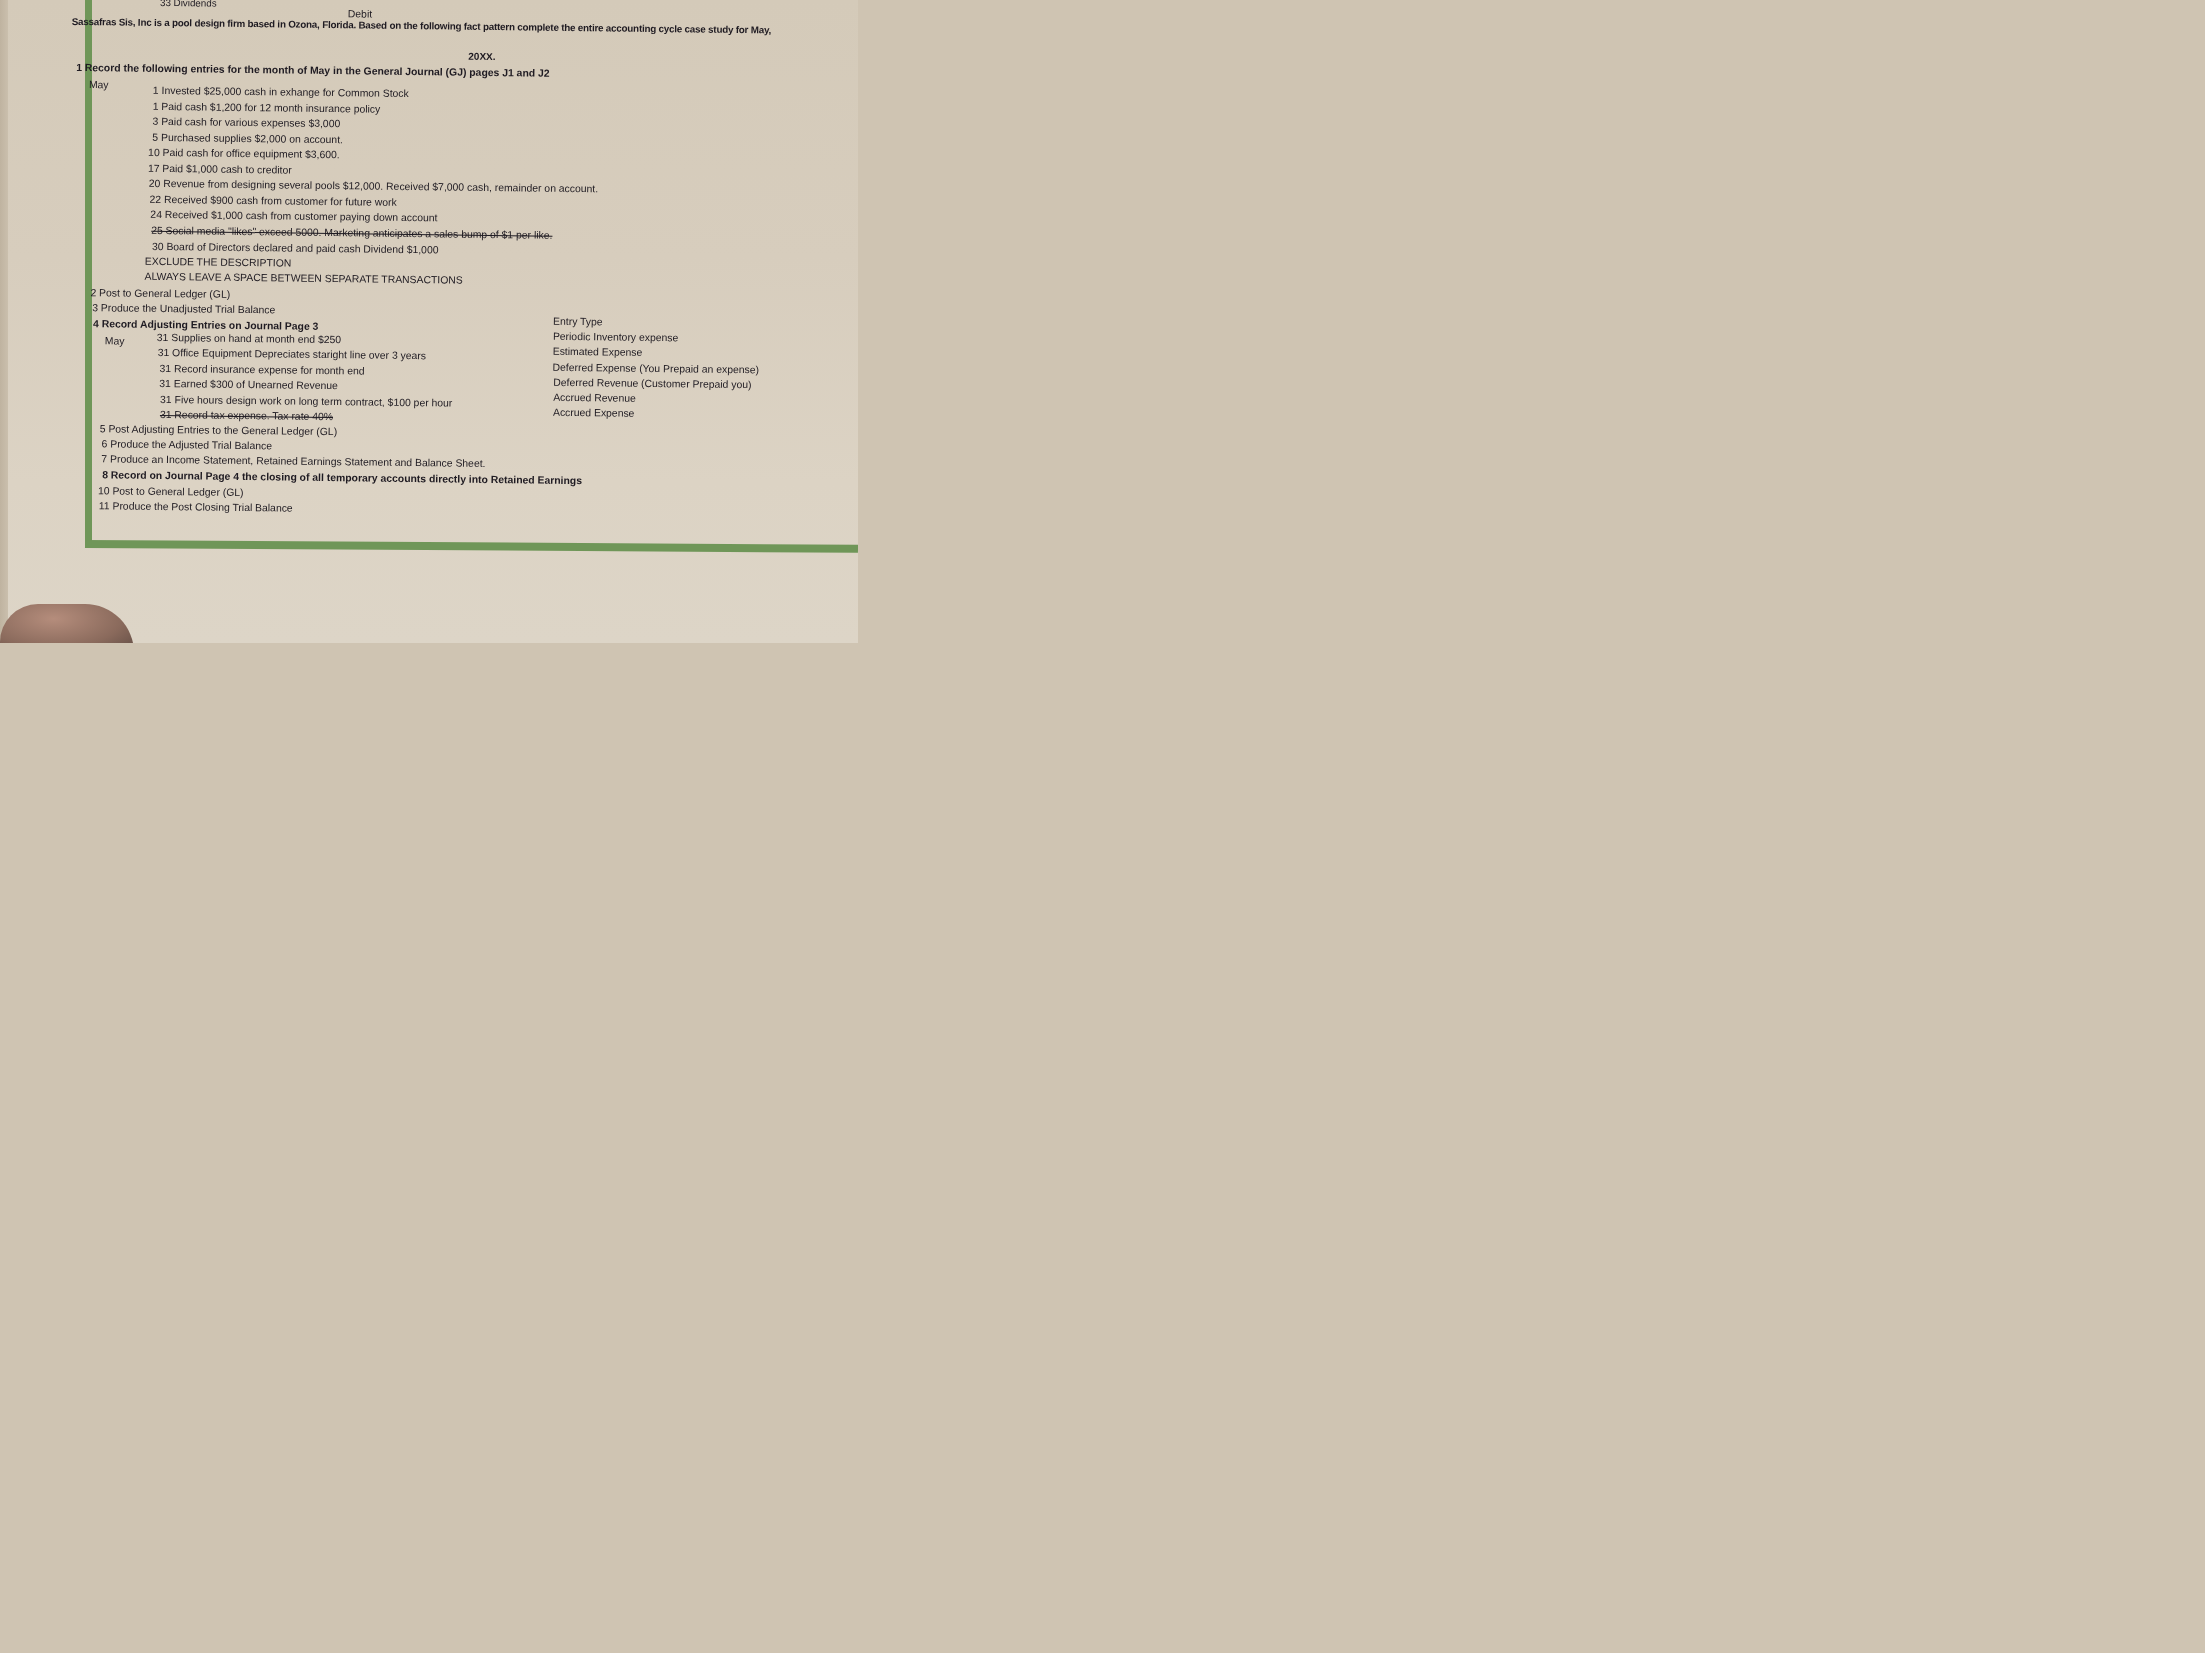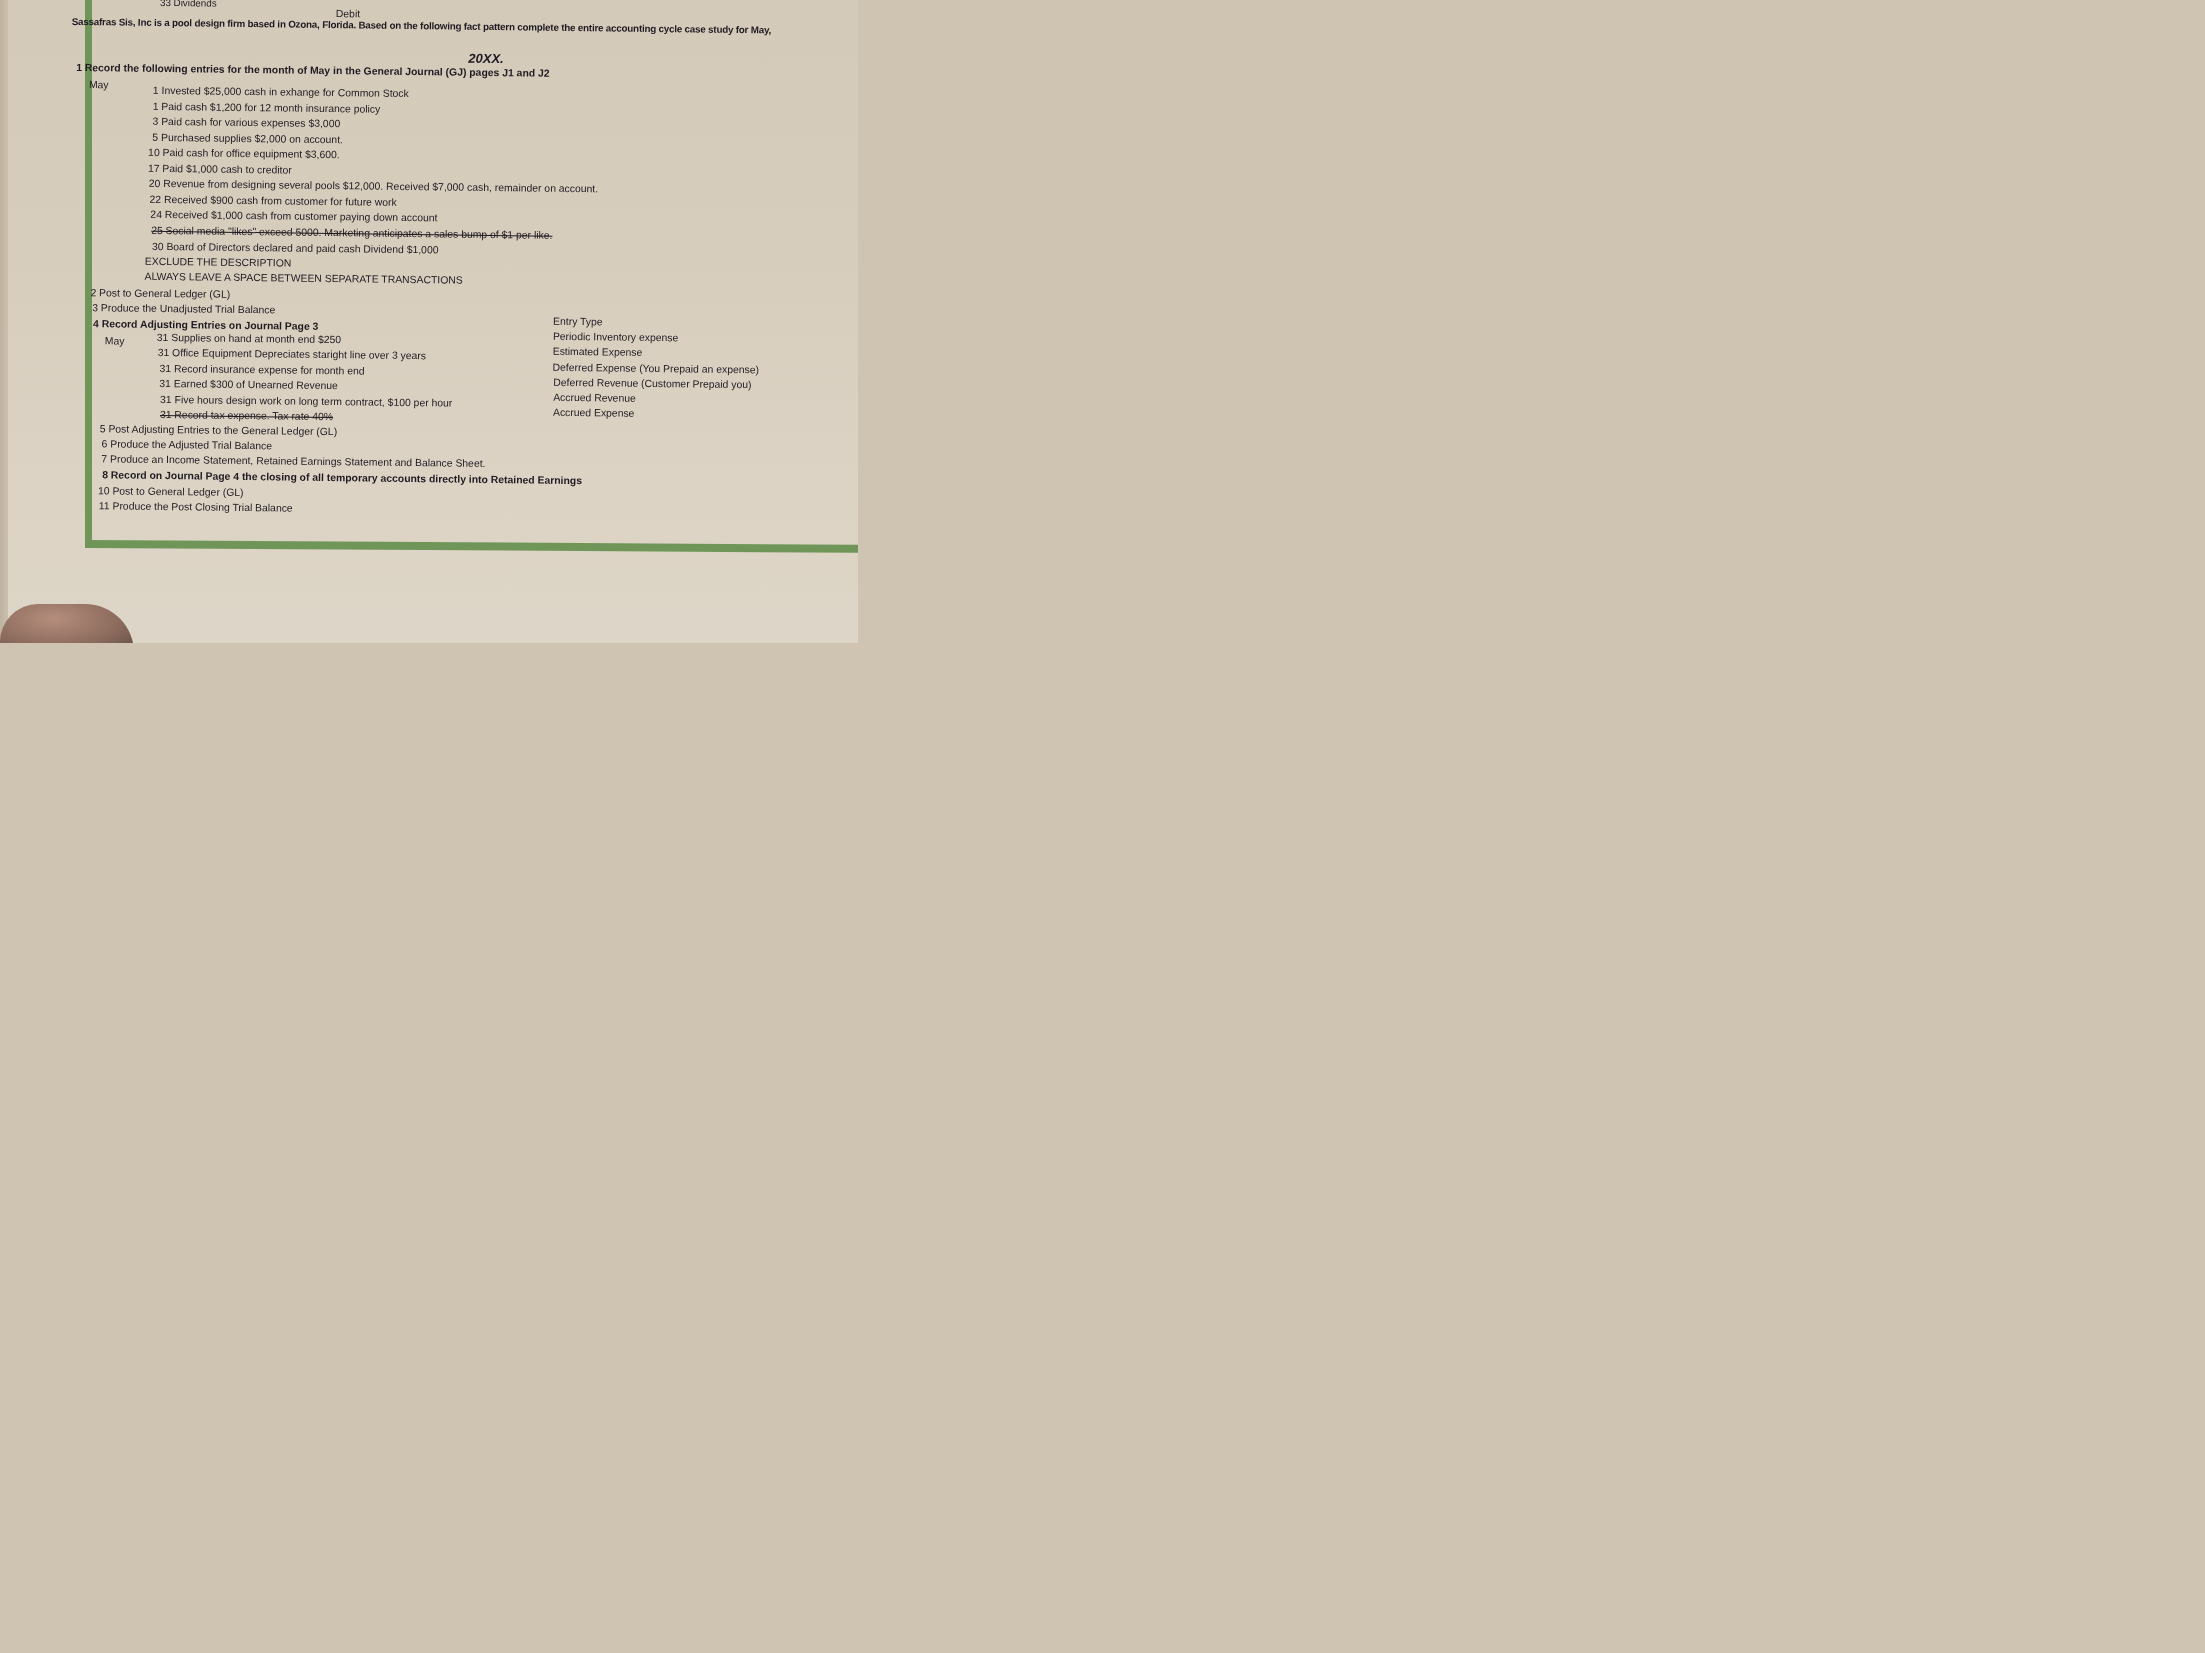--- a/index.html
+++ b/index.html
@@ -41,24 +41,24 @@
 <body>
 
 <div class="left-edge"></div>
 <div class="paper"></div>
 <div class="green-left"></div>
 <div class="green-bottom"></div>
 
 <div class="doc">
 
   <div class="txt" style="left:160px; top:-4.4px; font-size:9.8px;">33 Dividends</div>
-  <div class="txt" style="left:336px; top:4.9px;">Debit</div>
+  <div class="txt" style="left:348px; top:4.9px;">Debit</div>
 
   <div class="txt b" style="left:72px; top:16.4px; font-size:9.8px; letter-spacing:-0.2px;">Sassafras Sis, Inc is a pool design firm based in Ozona, Florida. Based on the following fact pattern complete the entire accounting cycle case study for May,</div>
-  <div class="txt b" style="left:469px; top:46px; font-size:13px;font-style:italic;">20XX.</div>
+  <div class="txt b" style="left:469px; top:46px; font-size:10px;">20XX.</div>
 
   <div class="txt b" style="left:77px; top:62px;">1 Record the following entries for the month of May in the General Journal (GJ) pages J1 and J2</div>
   <div class="txt" style="left:90px; top:79px;">May</div>
   <div>
     <div class="txt" style="left:154px; top:84px;">1 Invested $25,000 cash in exhange for Common Stock</div>
     <div class="txt" style="left:154px; top:100px;">1 Paid cash $1,200 for 12 month insurance policy</div>
     <div class="txt" style="left:154px; top:115px;">3 Paid cash for various expenses $3,000</div>
     <div class="txt" style="left:154px; top:131px;">5 Purchased supplies $2,000 on account.</div>
     <div class="txt" style="left:150px; top:146px;">10 Paid cash for office equipment $3,600.</div>
     <div class="txt" style="left:150px; top:162px;">17 Paid $1,000 cash to creditor</div>

